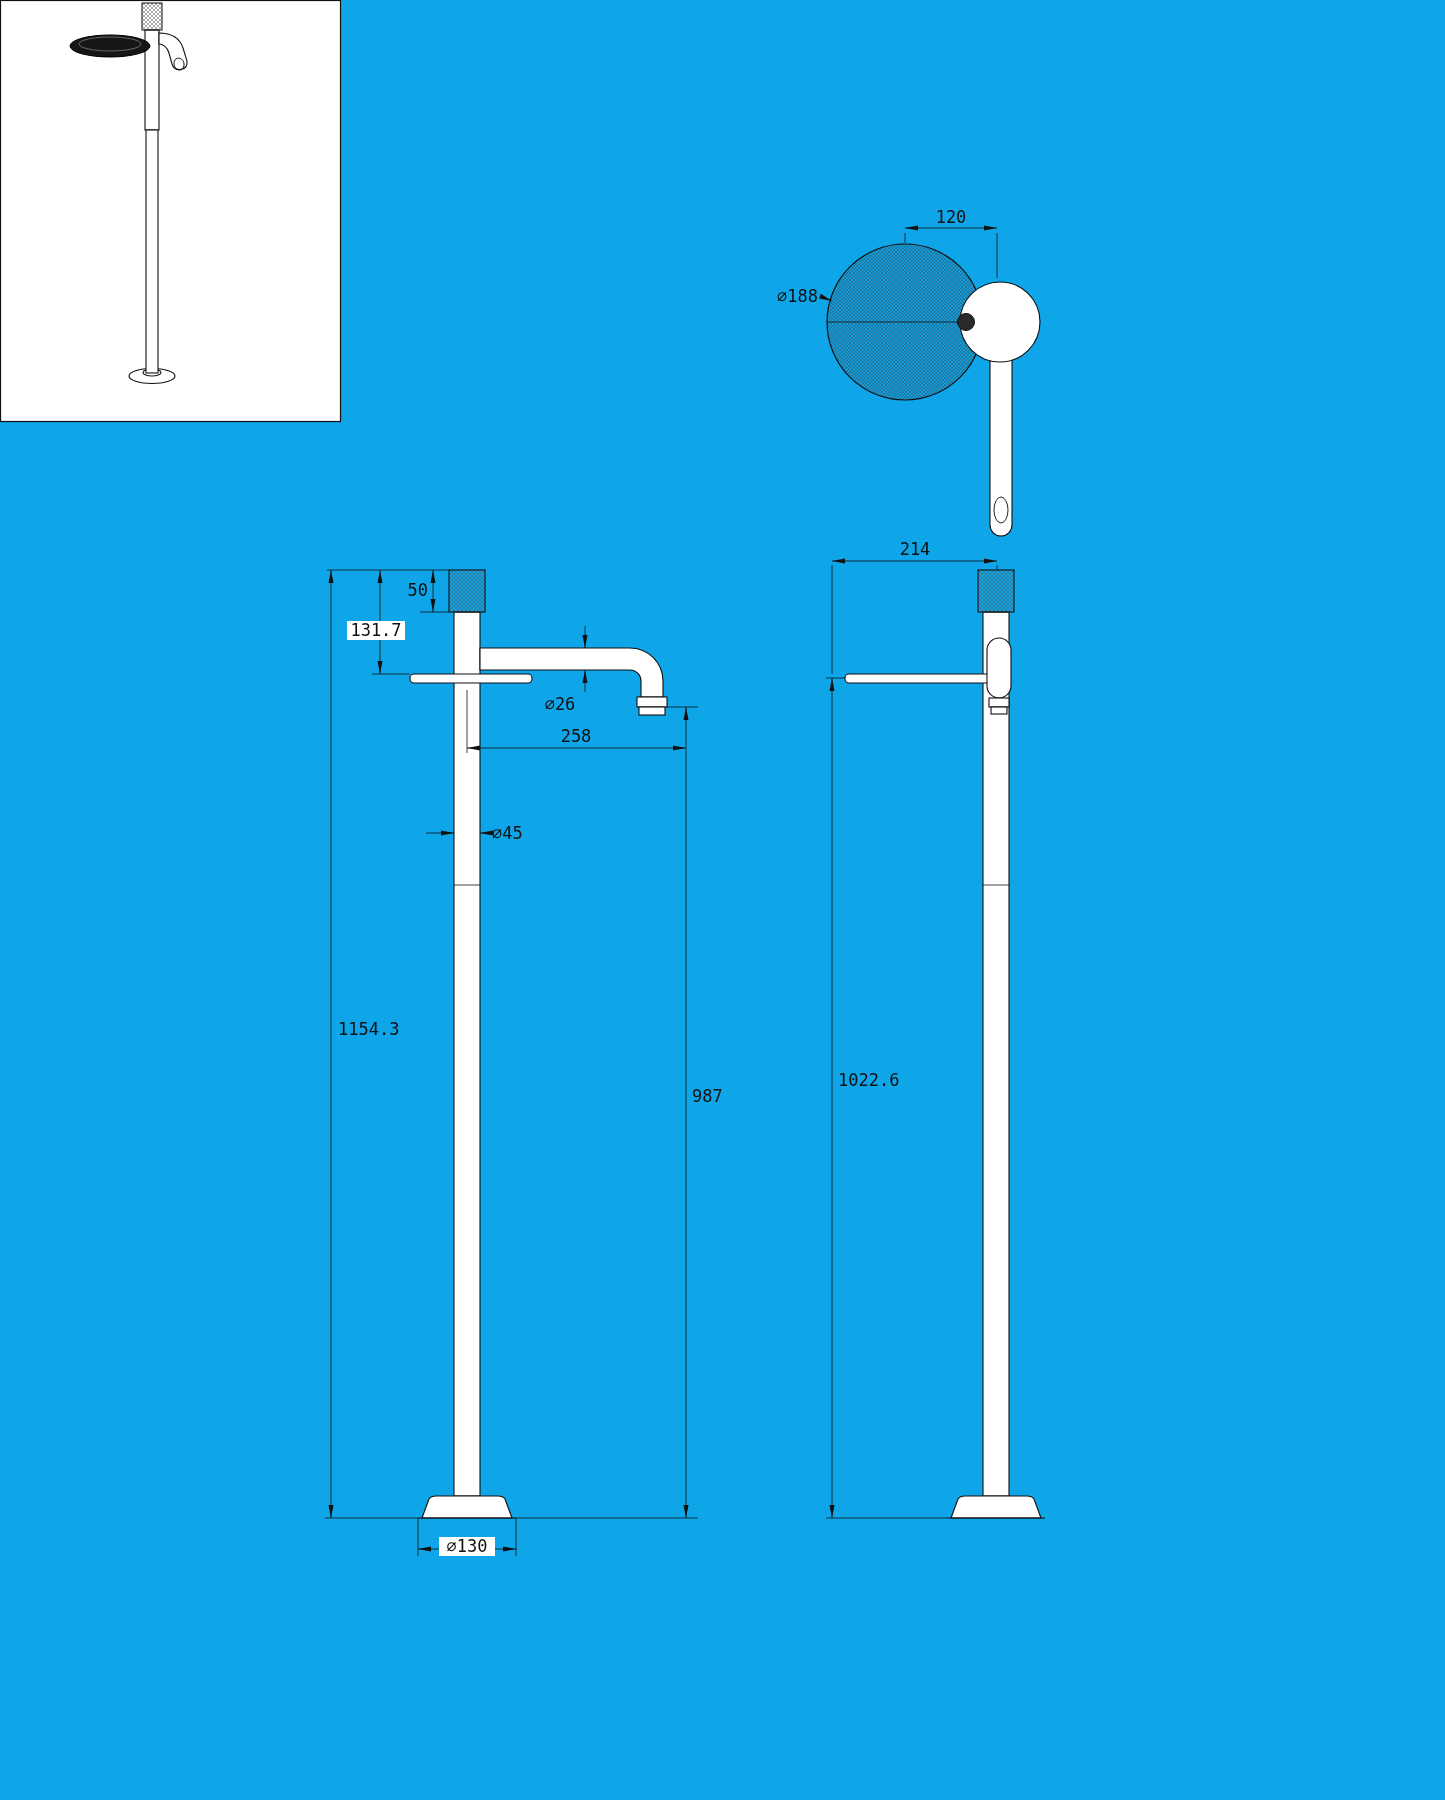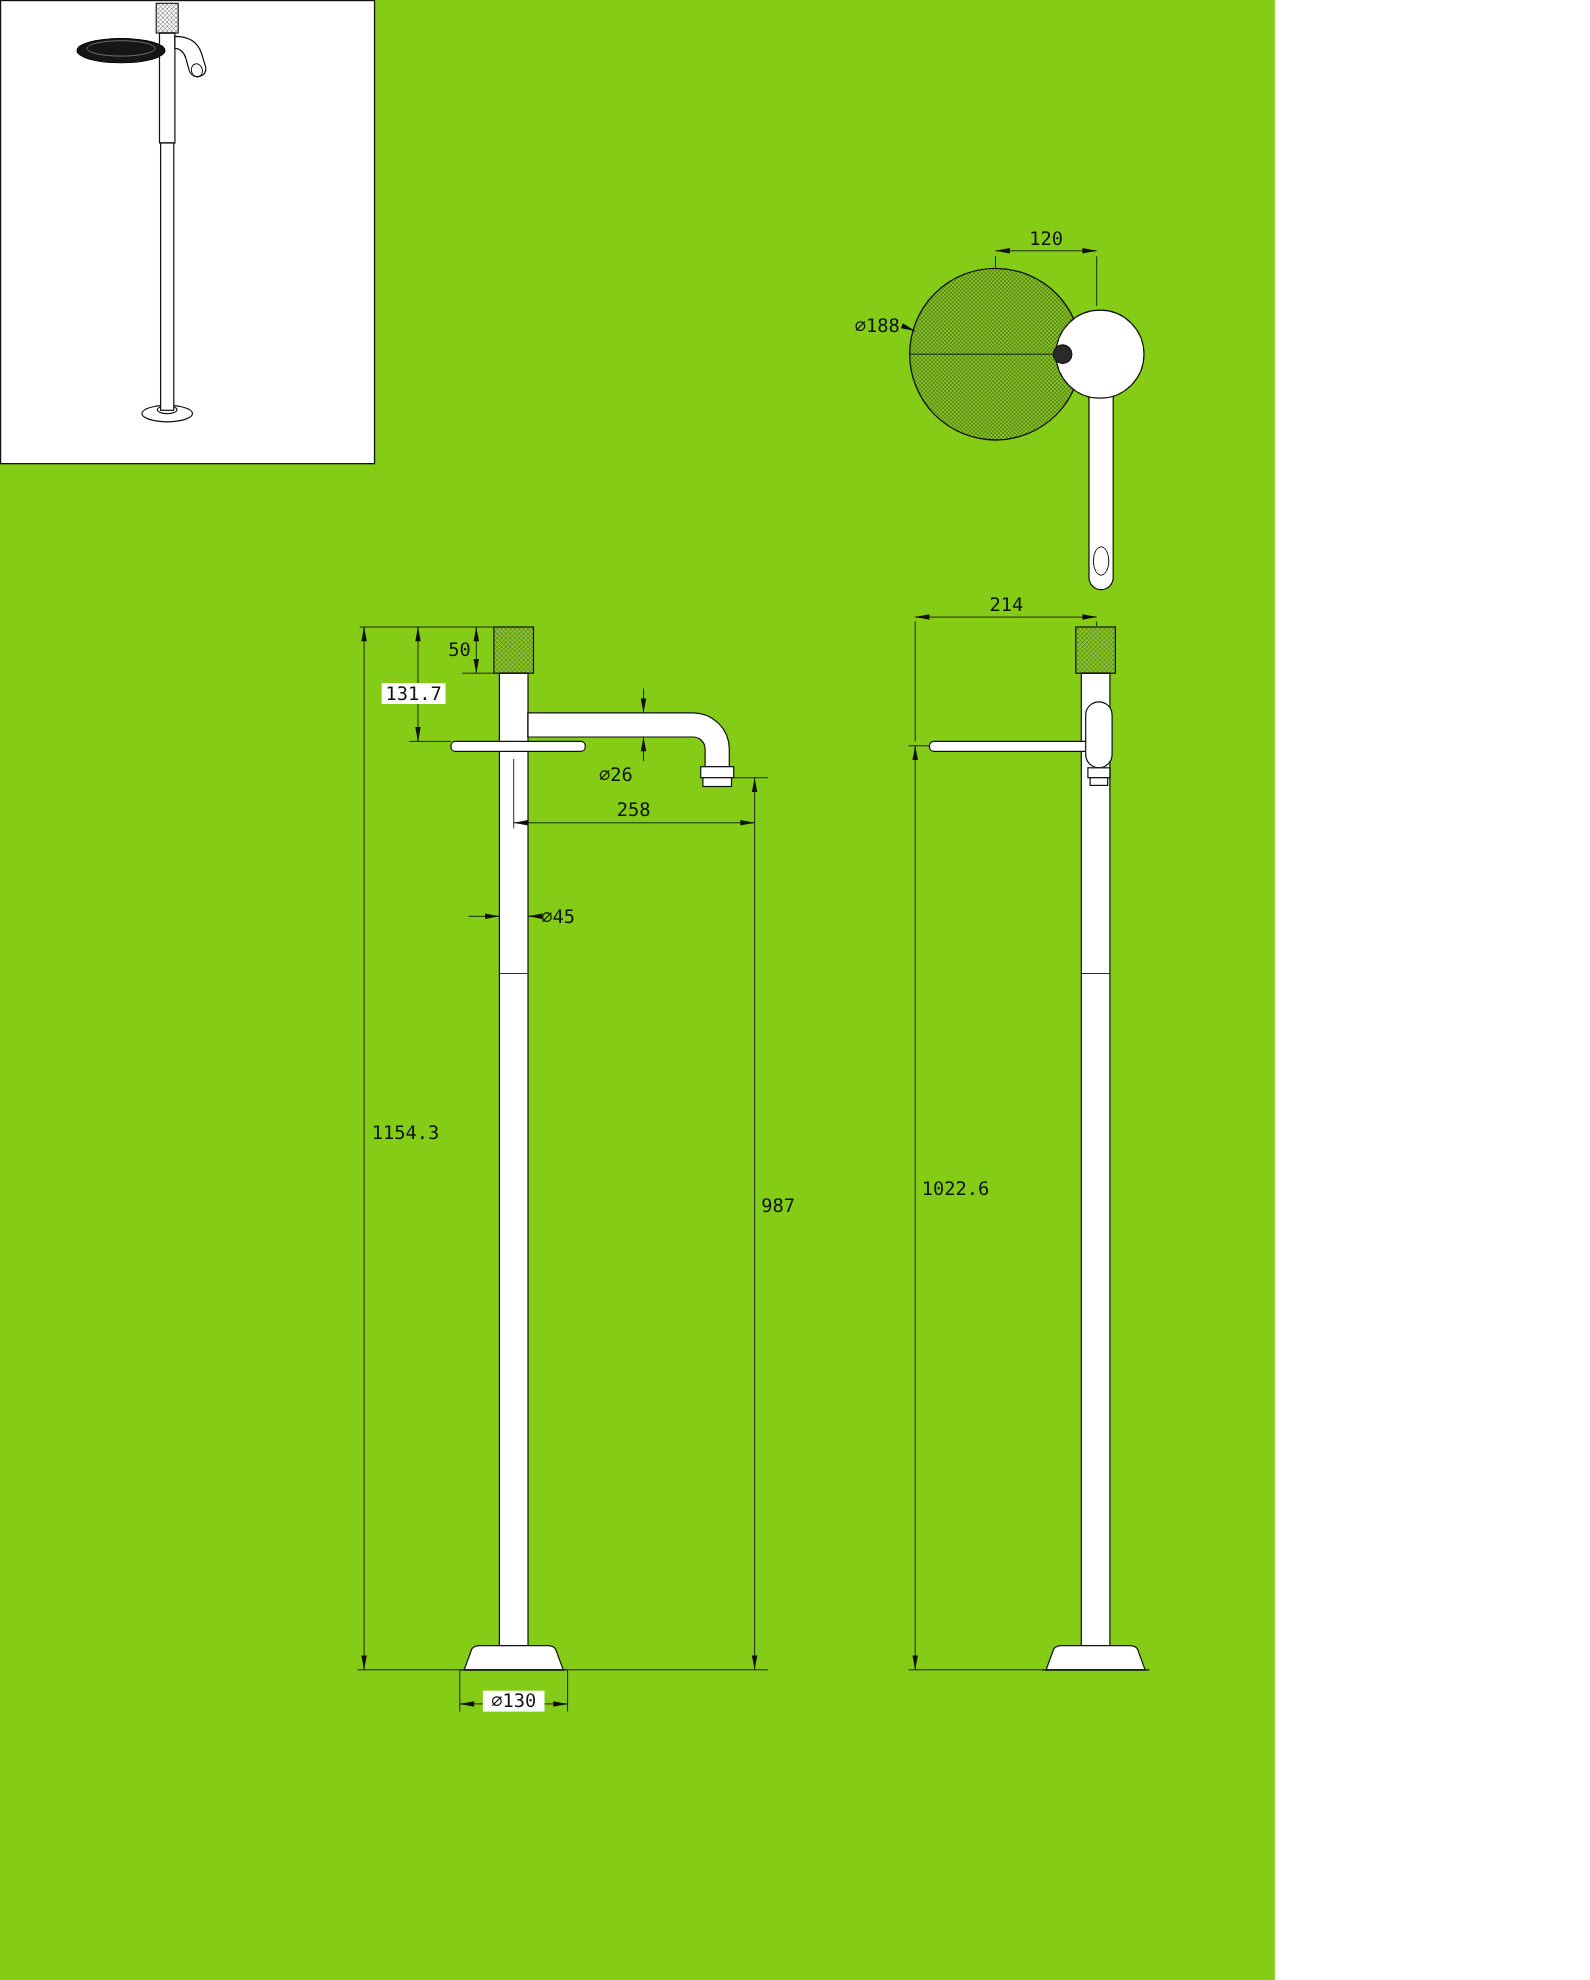--- a/index.html
+++ b/index.html
@@ -1,16 +1,16 @@
 <!DOCTYPE html>
 <html><head>
 <meta charset="utf-8">
 <style>
   html,body{margin:0;padding:0;background:#fff;}
-  .sheet{position:relative;width:1159px;height:1800px;background:#84cc16;overflow:hidden;
+  .sheet{position:relative;width:1445px;height:1800px;background:#0ea5e9;overflow:hidden;
          font-family:"DejaVu Sans Mono","Liberation Mono",monospace;}
   svg{display:block;}
   text{font-family:"DejaVu Sans Mono","Liberation Mono",monospace;font-size:17px;fill:#111;}
   .outline{stroke:#111;stroke-width:1.1;fill:#fff;}
   .thin{stroke:#111;stroke-width:0.8;fill:none;}
   .dim{stroke:#111;stroke-width:0.8;fill:none;}
   .bg{fill:#fff;stroke:none;}
 </style>
 </head>
 <body>

